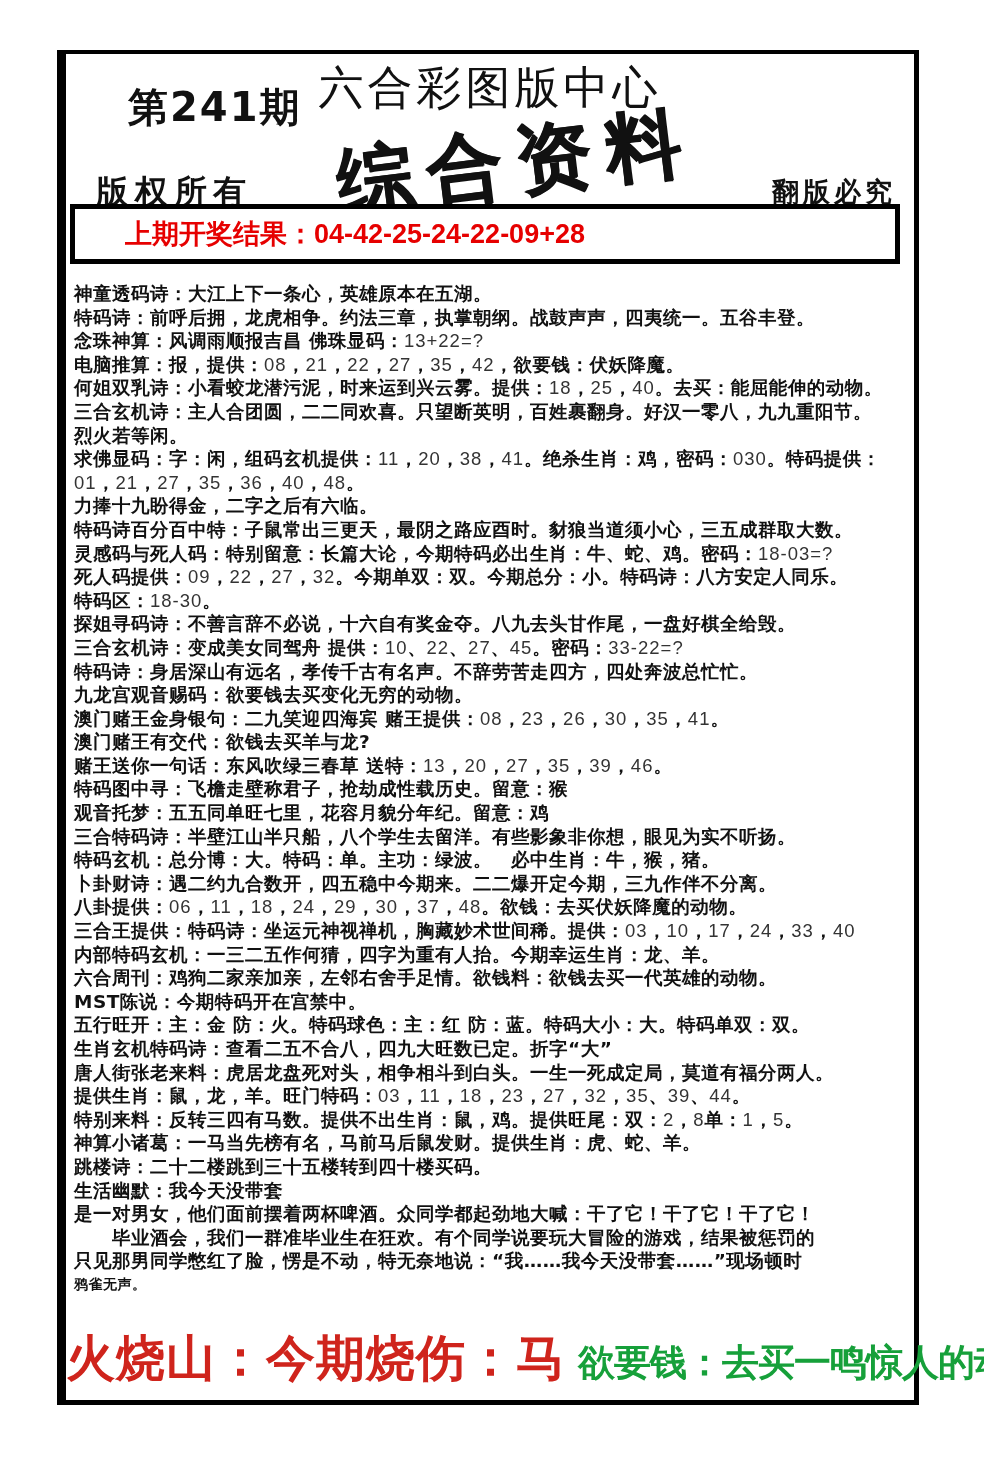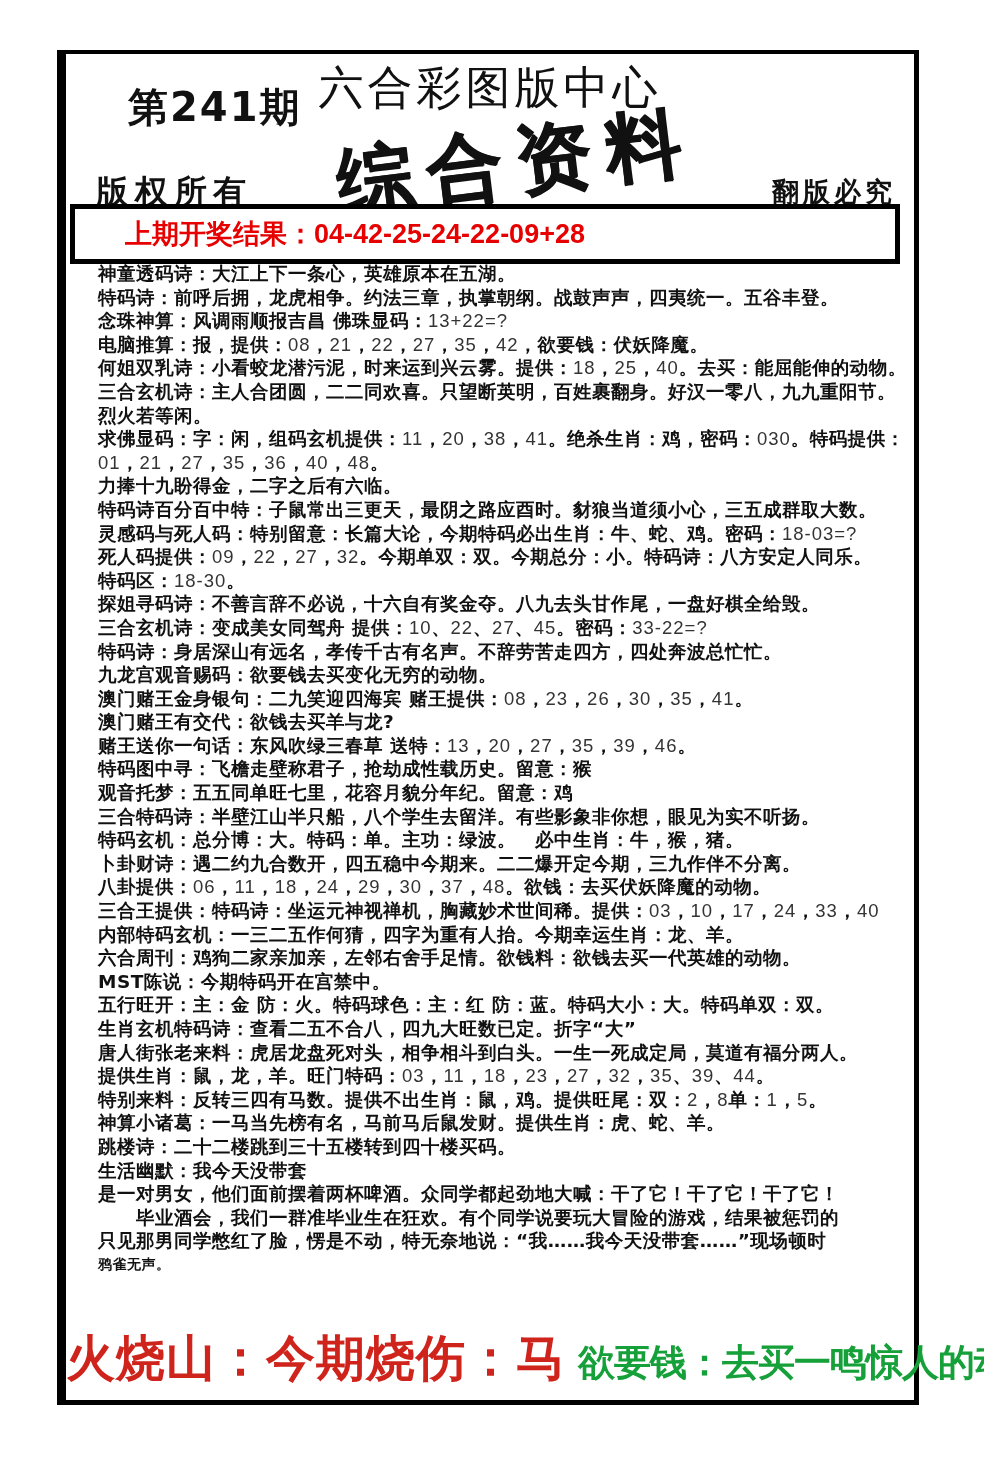--- a/index.html
+++ b/index.html
@@ -64,21 +64,21 @@
   .result-text{
     margin-left:50px;
     font-size:27px;font-weight:700;color:var(--result_red);
   }
   .result-text .num{
     color:var(--result_red);
     font-weight:700;
     font-family:"Liberation Sans","DejaVu Sans",sans-serif;
   }
   .body-text{
-    position:absolute;left:8px;top:208px;width:828px;margin-left:24px;
+    position:absolute;left:8px;top:228px;width:828px;
   }
   .line{
     font-size:18.5px;line-height:23.6px;
     font-weight:700;color:var(--ink);
     white-space:nowrap;
     letter-spacing:0.5px;
   }
   .line .num{
     font-weight:400;color:var(--num_ink);
     font-family:"Liberation Sans","DejaVu Sans",sans-serif;

